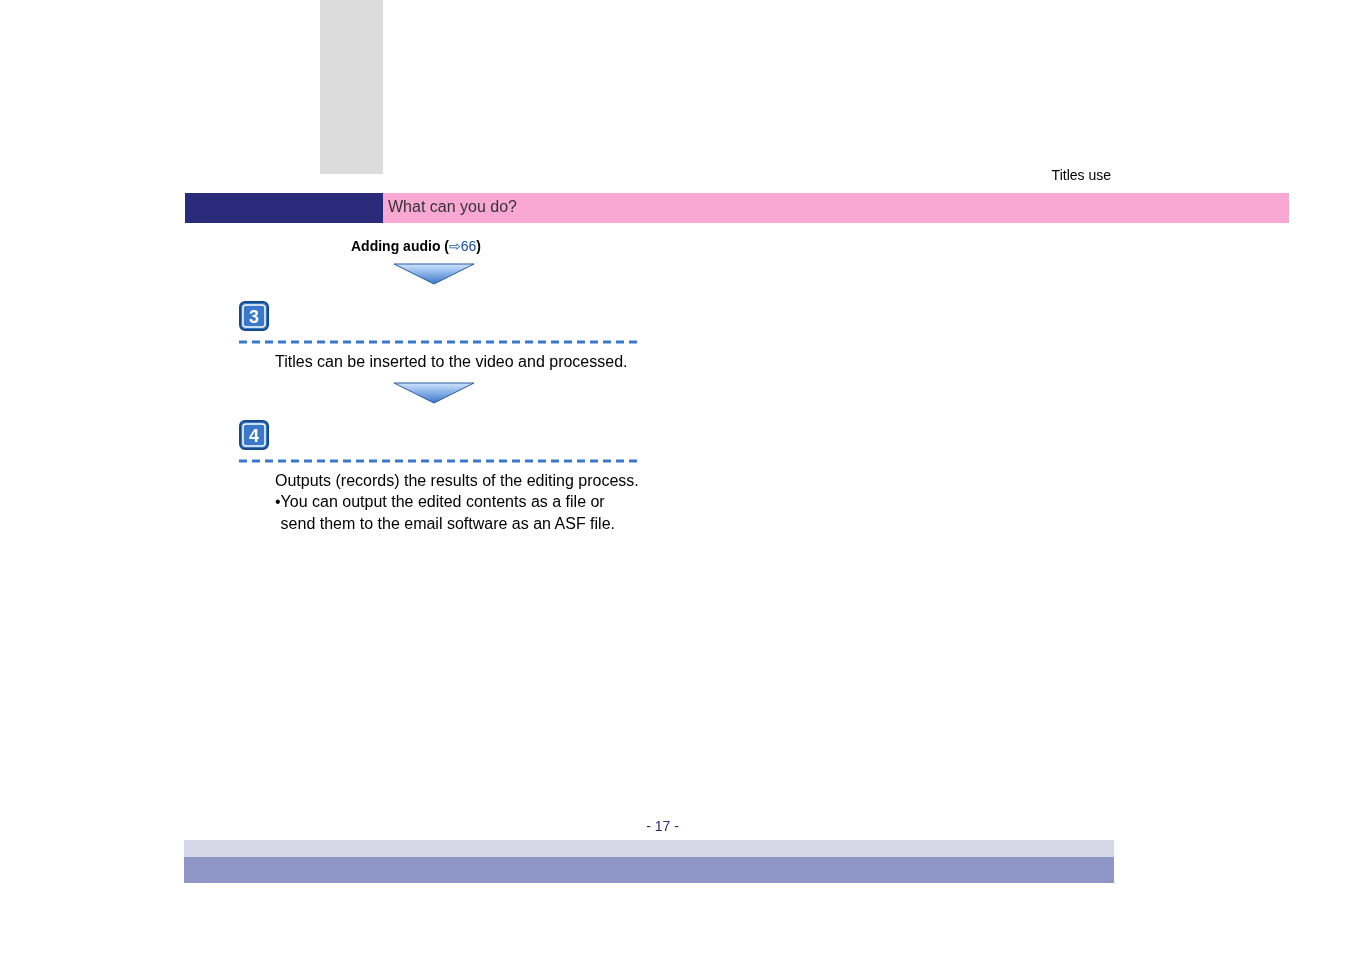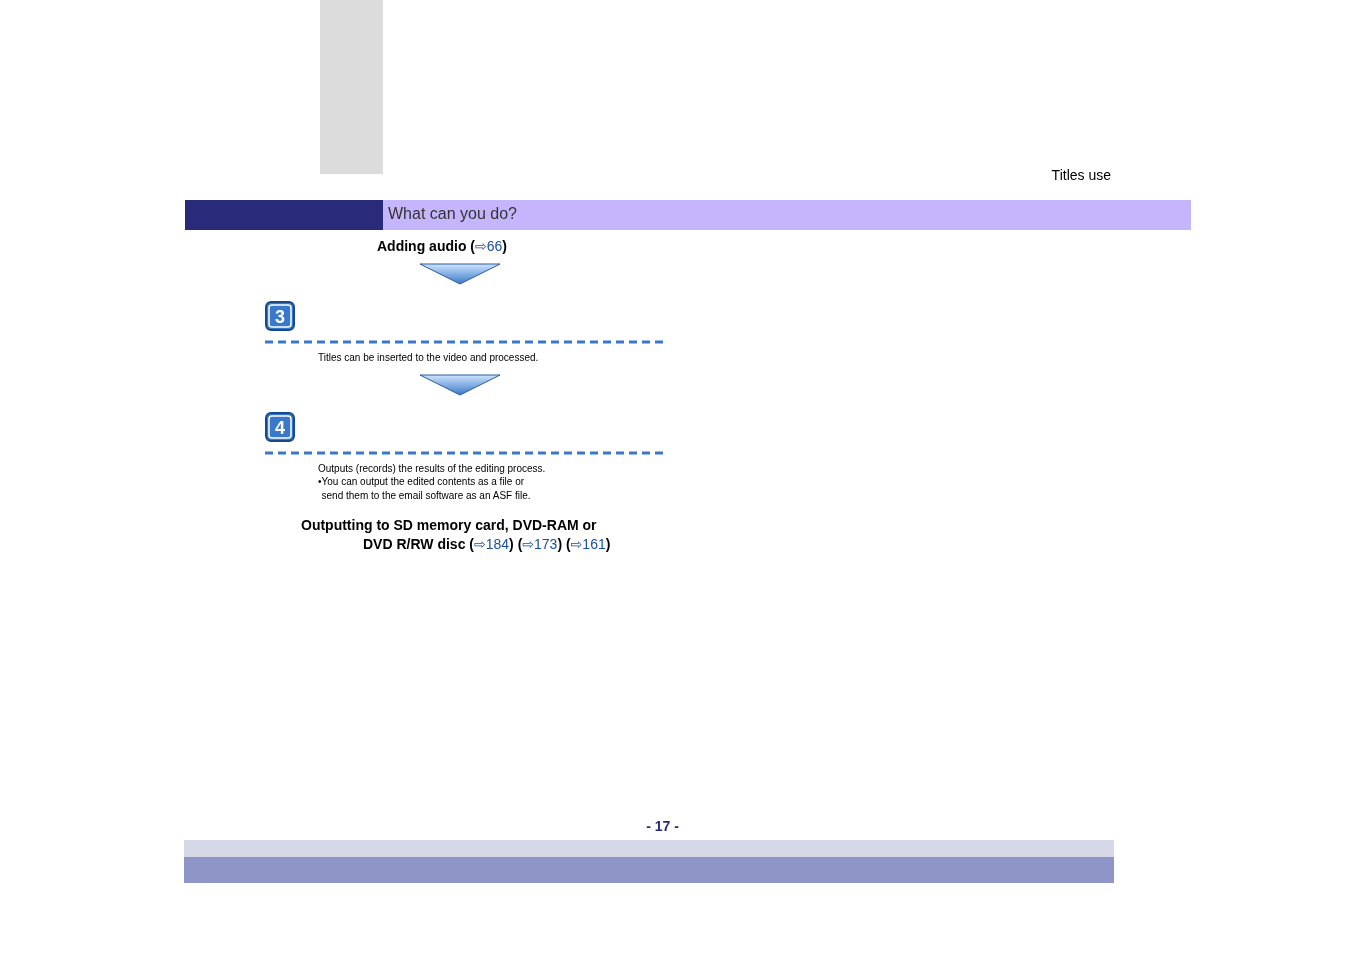--- a/index.html
+++ b/index.html
@@ -22,43 +22,43 @@
   }
   .header-right {
     position: absolute;
     right: 240px;
     top: 167px;
     font-size: 14px;
   }
   .title-bar {
     position: absolute;
     left: 185px;
-    top: 200px;
-    width: 1006px;
+    top: 193px;
+    width: 1104px;
     height: 30px;
-    background: #c4b5fd;
+    background: #f9a8d4;
   }
   .title-bar-accent {
     position: absolute;
     left: 0;
     top: 0;
     width: 198px;
     height: 30px;
     background: #2a2a7a;
   }
   .title-bar-text {
     position: absolute;
     left: 203px;
     top: 5px;
     font-size: 16px;
     color: #333;
   }
   .content {
     position: absolute;
-    left: 265px;
+    left: 239px;
     top: 226px;
     width: 700px;
   }
   .adding-audio-row {
     margin-left: 112px;
     margin-top: 12px;
     font-weight: bold;
   }
   .link-arrow {
     color: #1a4ea3;
@@ -87,23 +87,23 @@
     font-size: 15px;
     margin-left: 6px;
     margin-top: 4px;
     line-height: 1.35;
   }
   .dashed-underline {
     margin-top: 4px;
     height: 4px;
   }
   .body-text {
-    margin-left: 53px;
+    margin-left: 36px;
     margin-top: 4px;
-    font-size: 10px;
+    font-size: 16px;
     line-height: 1.35;
   }
   .subheading {
     margin-left: 68px;
     margin-top: 14px;
     font-weight: bold;
   }
   .output-subhead {
     margin-left: 36px;
     margin-top: 14px;
@@ -112,21 +112,21 @@
   }
   .output-subline2 {
     margin-left: 62px;
   }
   .page-number {
     position: absolute;
     left: 0;
     width: 1325px;
     top: 818px;
     text-align: center;
-    font-weight: bold;
+    font-weight: normal;
     font-size: 14px;
     color: #2a2a7a;
   }
   .bottom-bar-light {
     position: absolute;
     left: 184px;
     top: 840px;
     width: 930px;
     height: 17px;
     background: #d6d8e8;
@@ -205,24 +205,18 @@
   <svg class="dashed-underline" width="400" height="4">
     <line x1="0" y1="2" x2="400" y2="2" stroke="#3a79c9" stroke-width="3" stroke-dasharray="8 5"></line>
   </svg>
 
   <div class="body-text">
     <span>Outputs (records) the results of the editing process.</span><br>
     <span>•</span><span>You can output the edited contents as a file or</span><br>
     <span style="visibility:hidden">•</span><span>send them to the email software as an ASF file.</span>
   </div>
 
-  <div class="output-subhead">
-    <span>Outputting to SD memory card, DVD-RAM or</span><br>
-    <span class="output-subline2">
-      <span>DVD R/RW disc (</span><span class="link-arrow">⇨</span><span class="link-num">184</span><span>) (</span><span class="link-arrow">⇨</span><span class="link-num">173</span><span>) (</span><span class="link-arrow">⇨</span><span class="link-num">161</span><span>)</span>
-    </span>
-  </div>
 
 </div>
 
 <div class="page-number">- 17 -</div>
 <div class="bottom-bar-light"></div>
 <div class="bottom-bar-dark"></div>
 
 </body></html>

